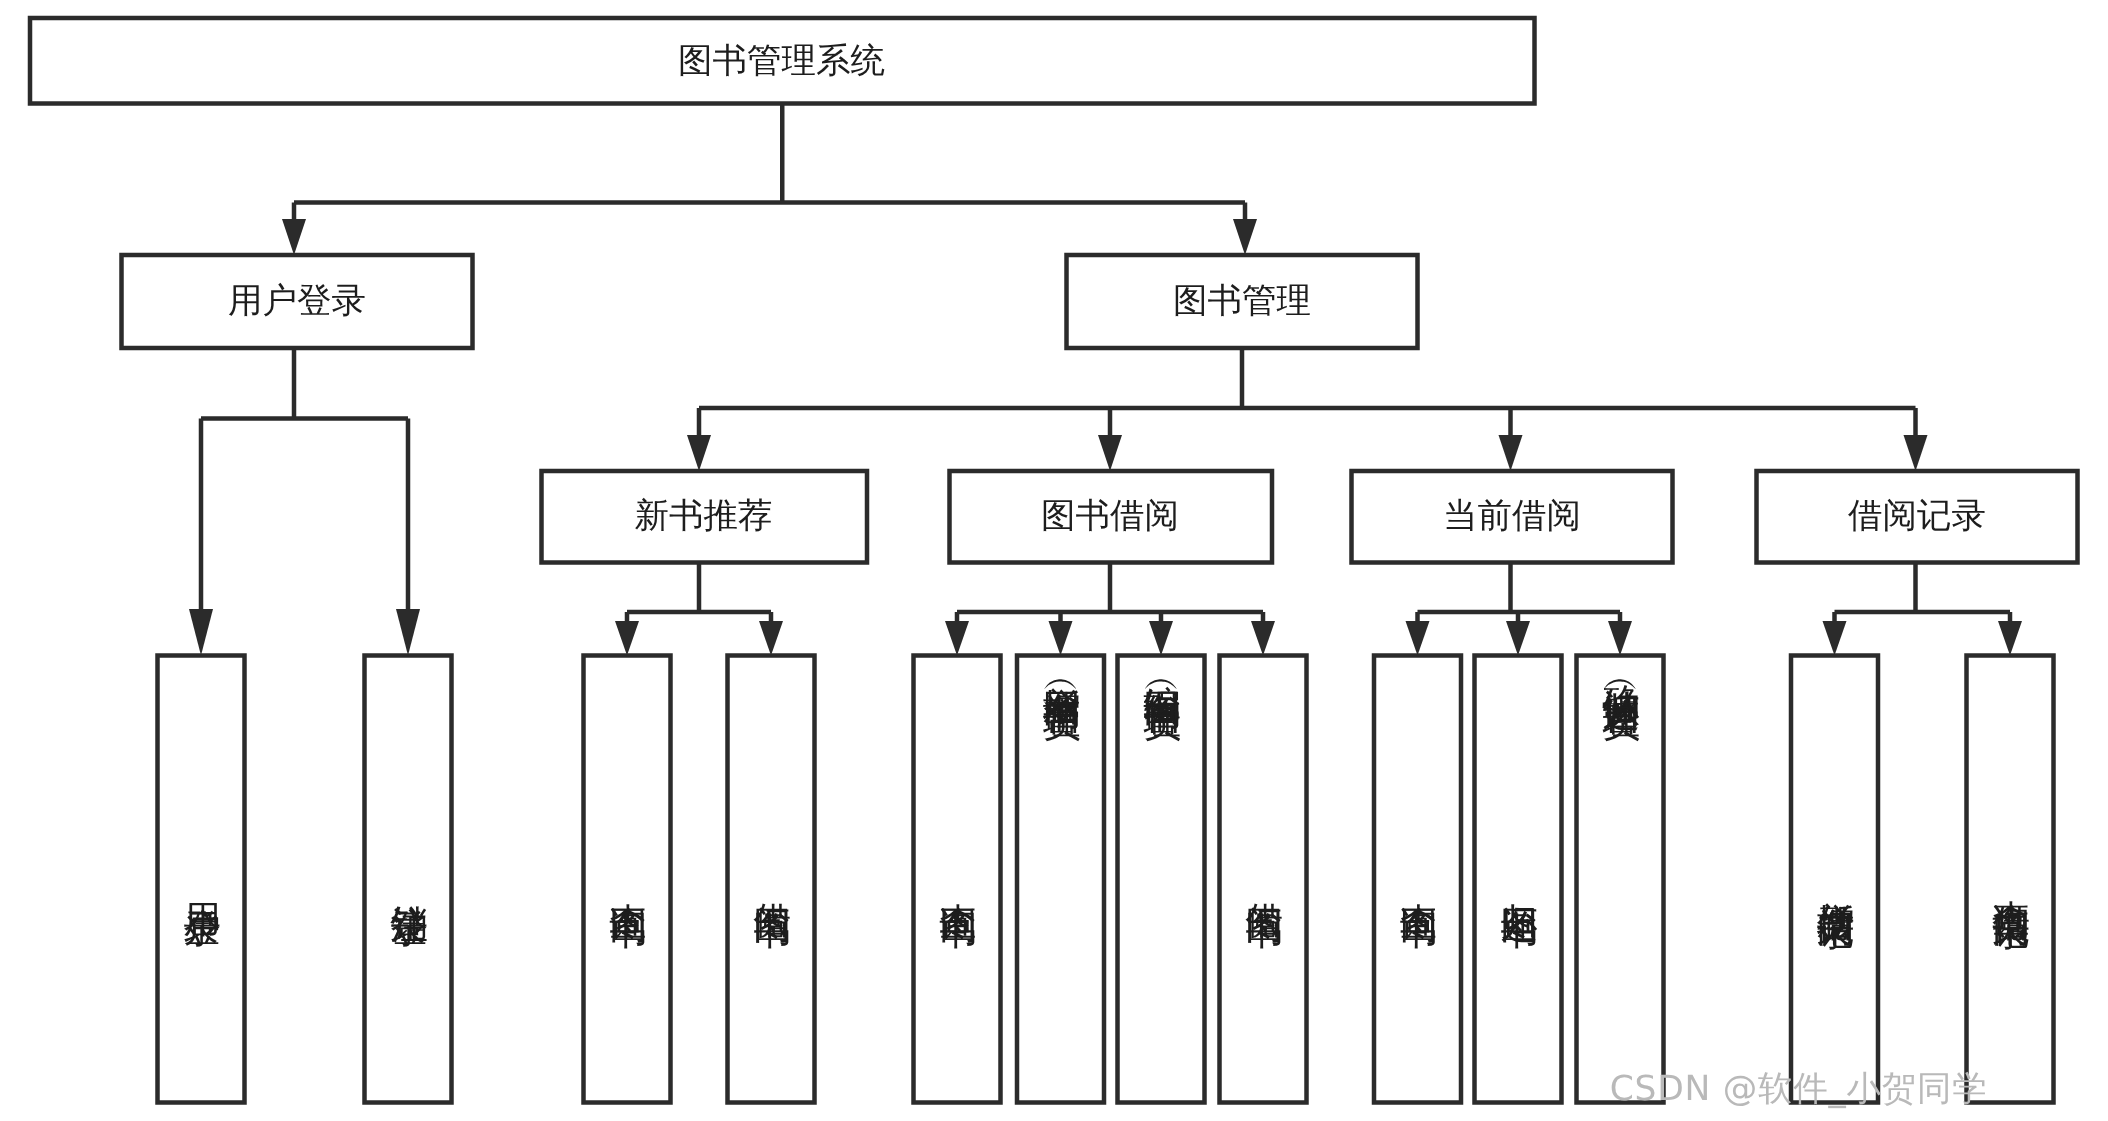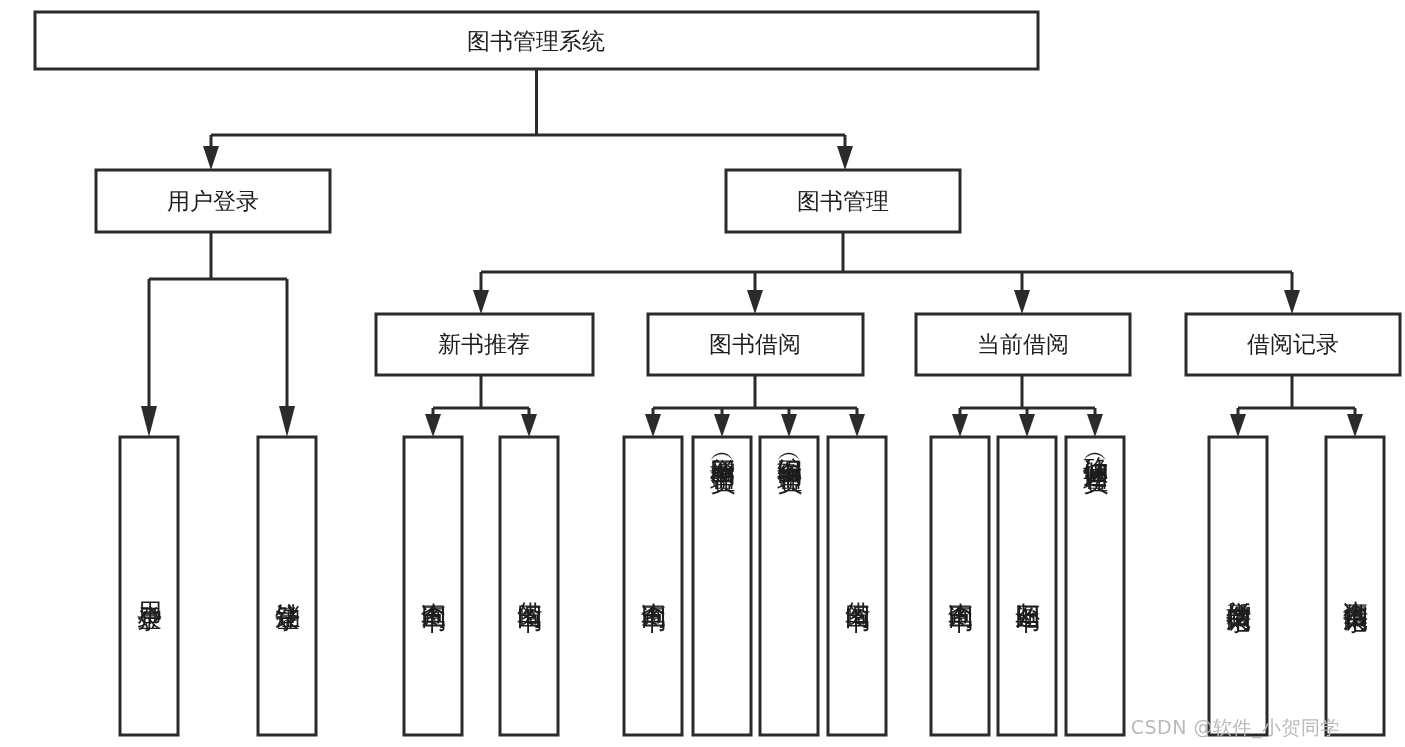--- a/index.html
+++ b/index.html
@@ -11,21 +11,20 @@
     width: 1405px;
     height: 747px;
     font-family: "DejaVu Sans", "Liberation Sans", sans-serif;
     overflow: hidden;
     position: relative;
   }
   #diagram-root {
     position: relative;
     width: 1333px;
     height: 747px;
-    margin-left: 15px;
   }
   svg.flow {
     position: absolute;
     top: 0;
     left: 0;
     width: 1405px;
     height: 747px;
   }
   .node-rect {
     fill: #ffffff;
@@ -70,21 +69,21 @@
     line-height: 1.06;
     letter-spacing: 2px;
     color: #1d1d1d;
     white-space: nowrap;
   }
   .watermark {
     position: absolute;
     right: 8px;
     bottom: 6px;
     font-family: "DejaVu Sans", "Liberation Sans", sans-serif;
-    font-size: 19px;
+    font-size: 23px;
     color: #b9b9b9;
     letter-spacing: 0.5px;
     white-space: nowrap;
   }
 </style>
 </head>
 <body>
 
 <div id="diagram-root">
 

